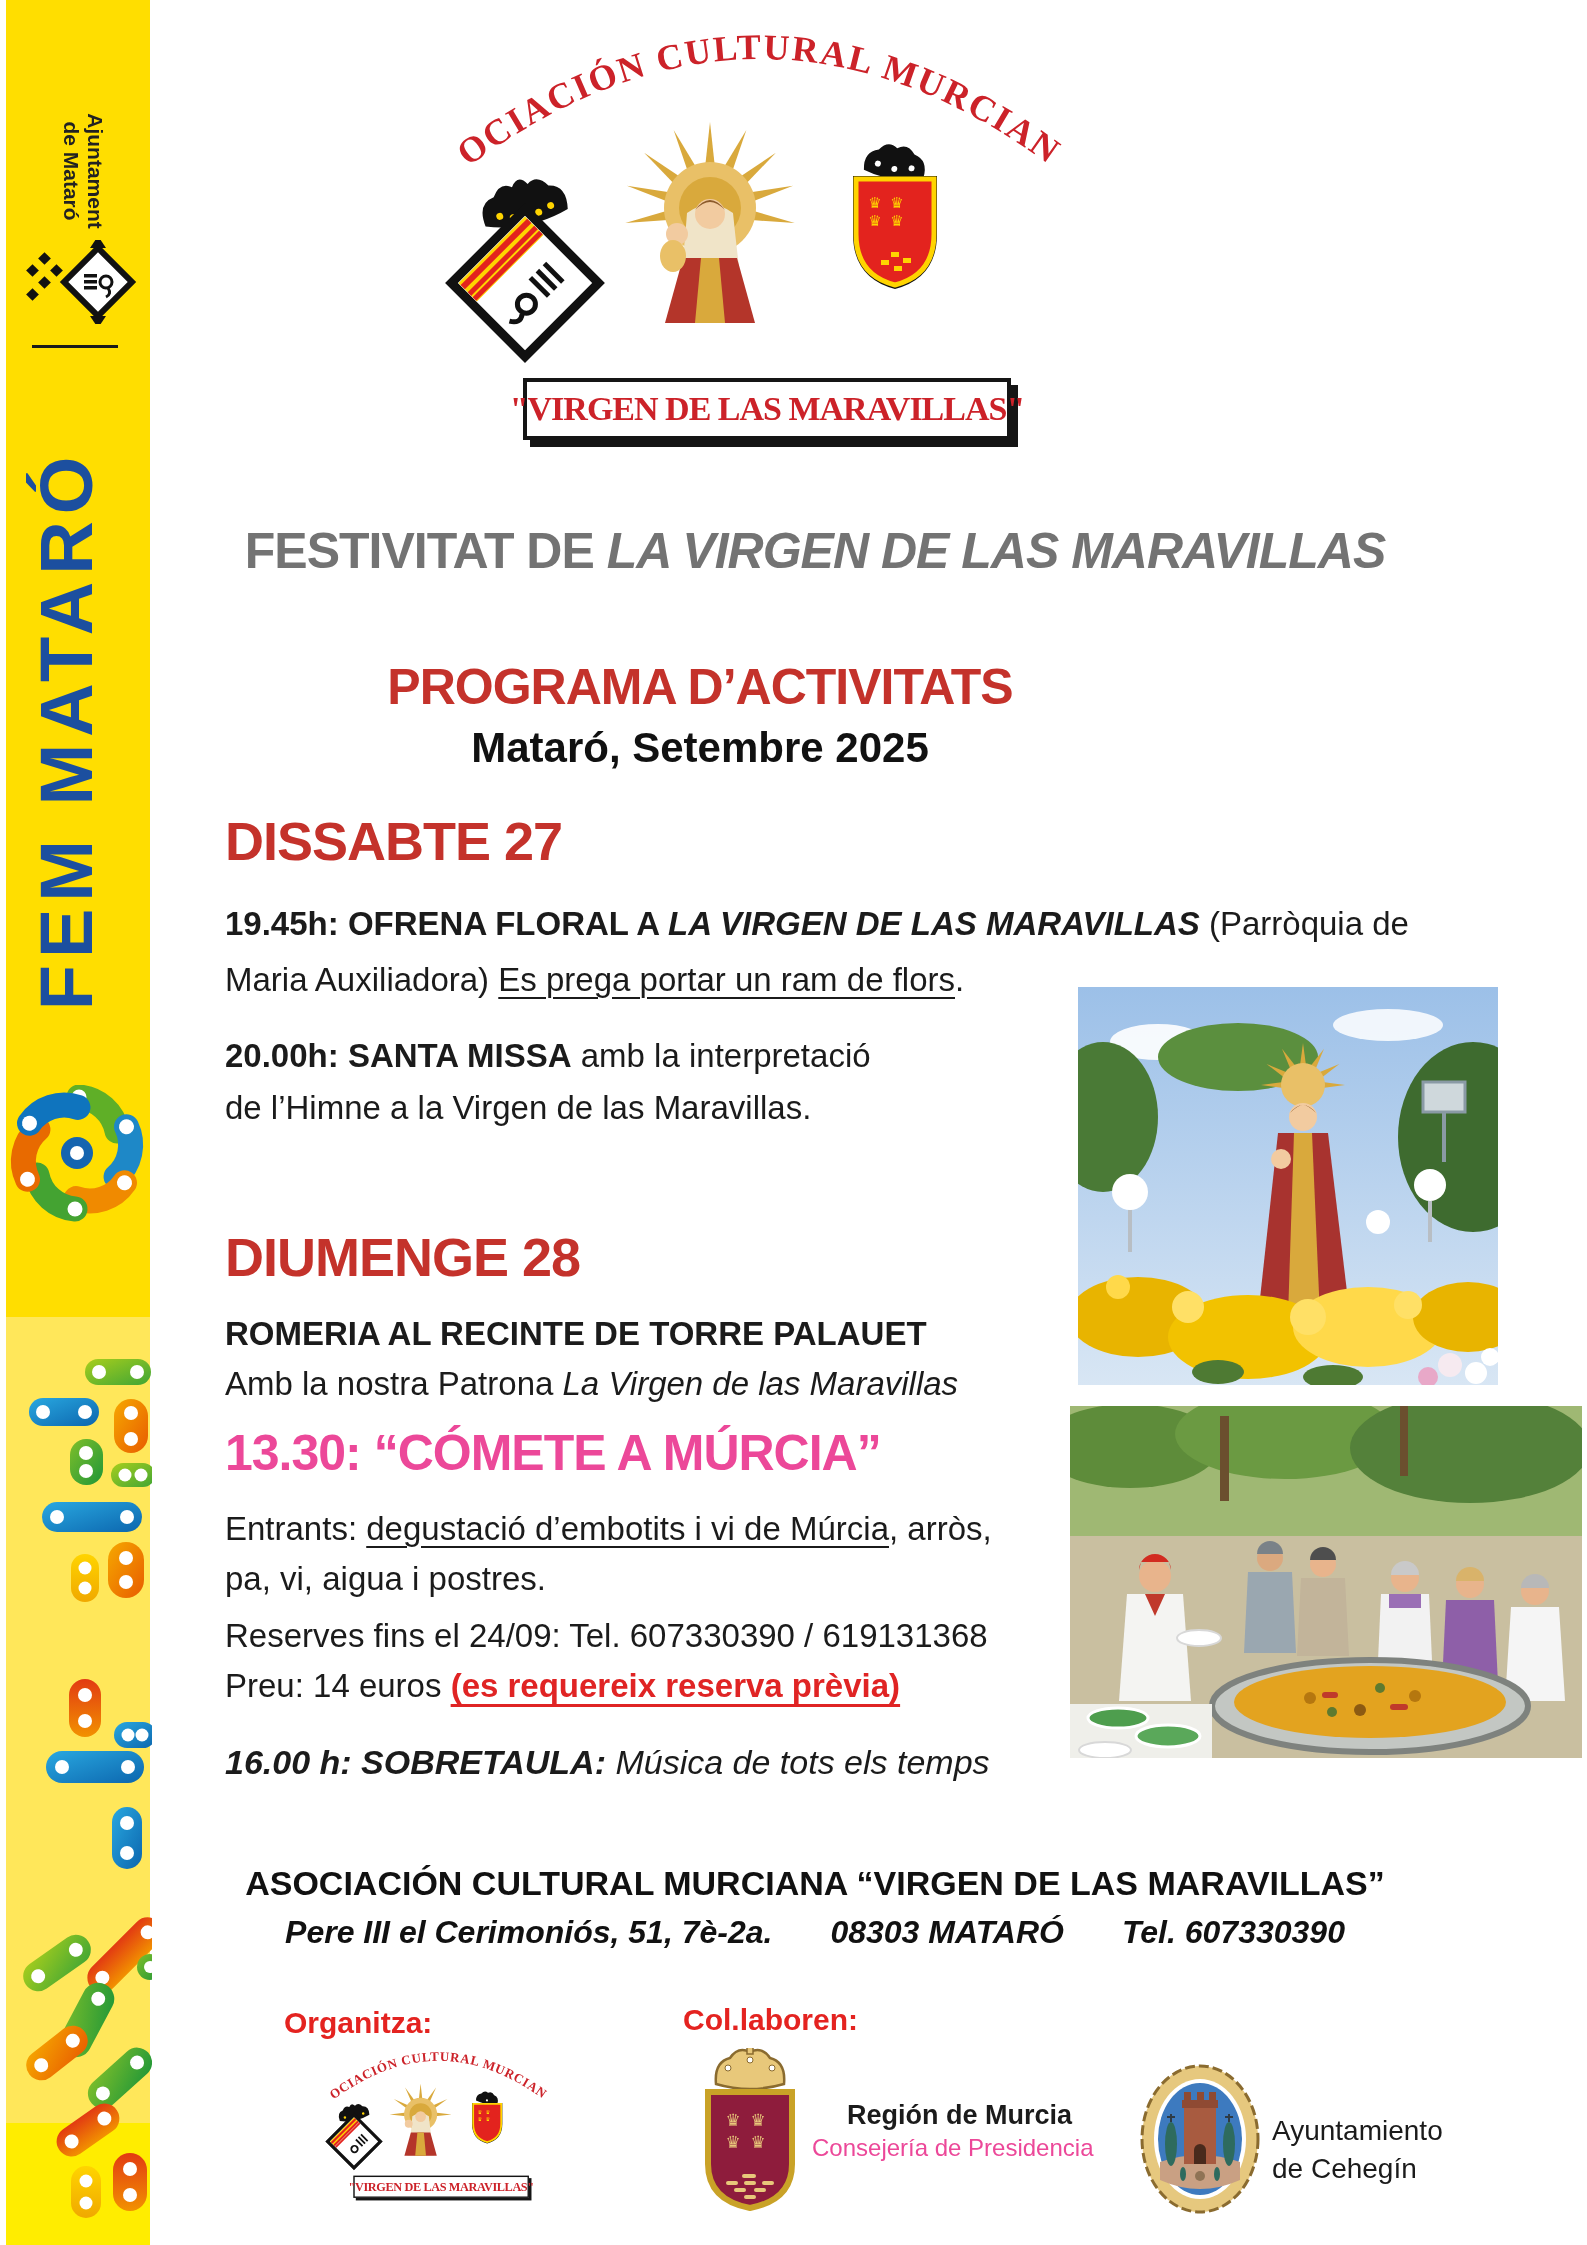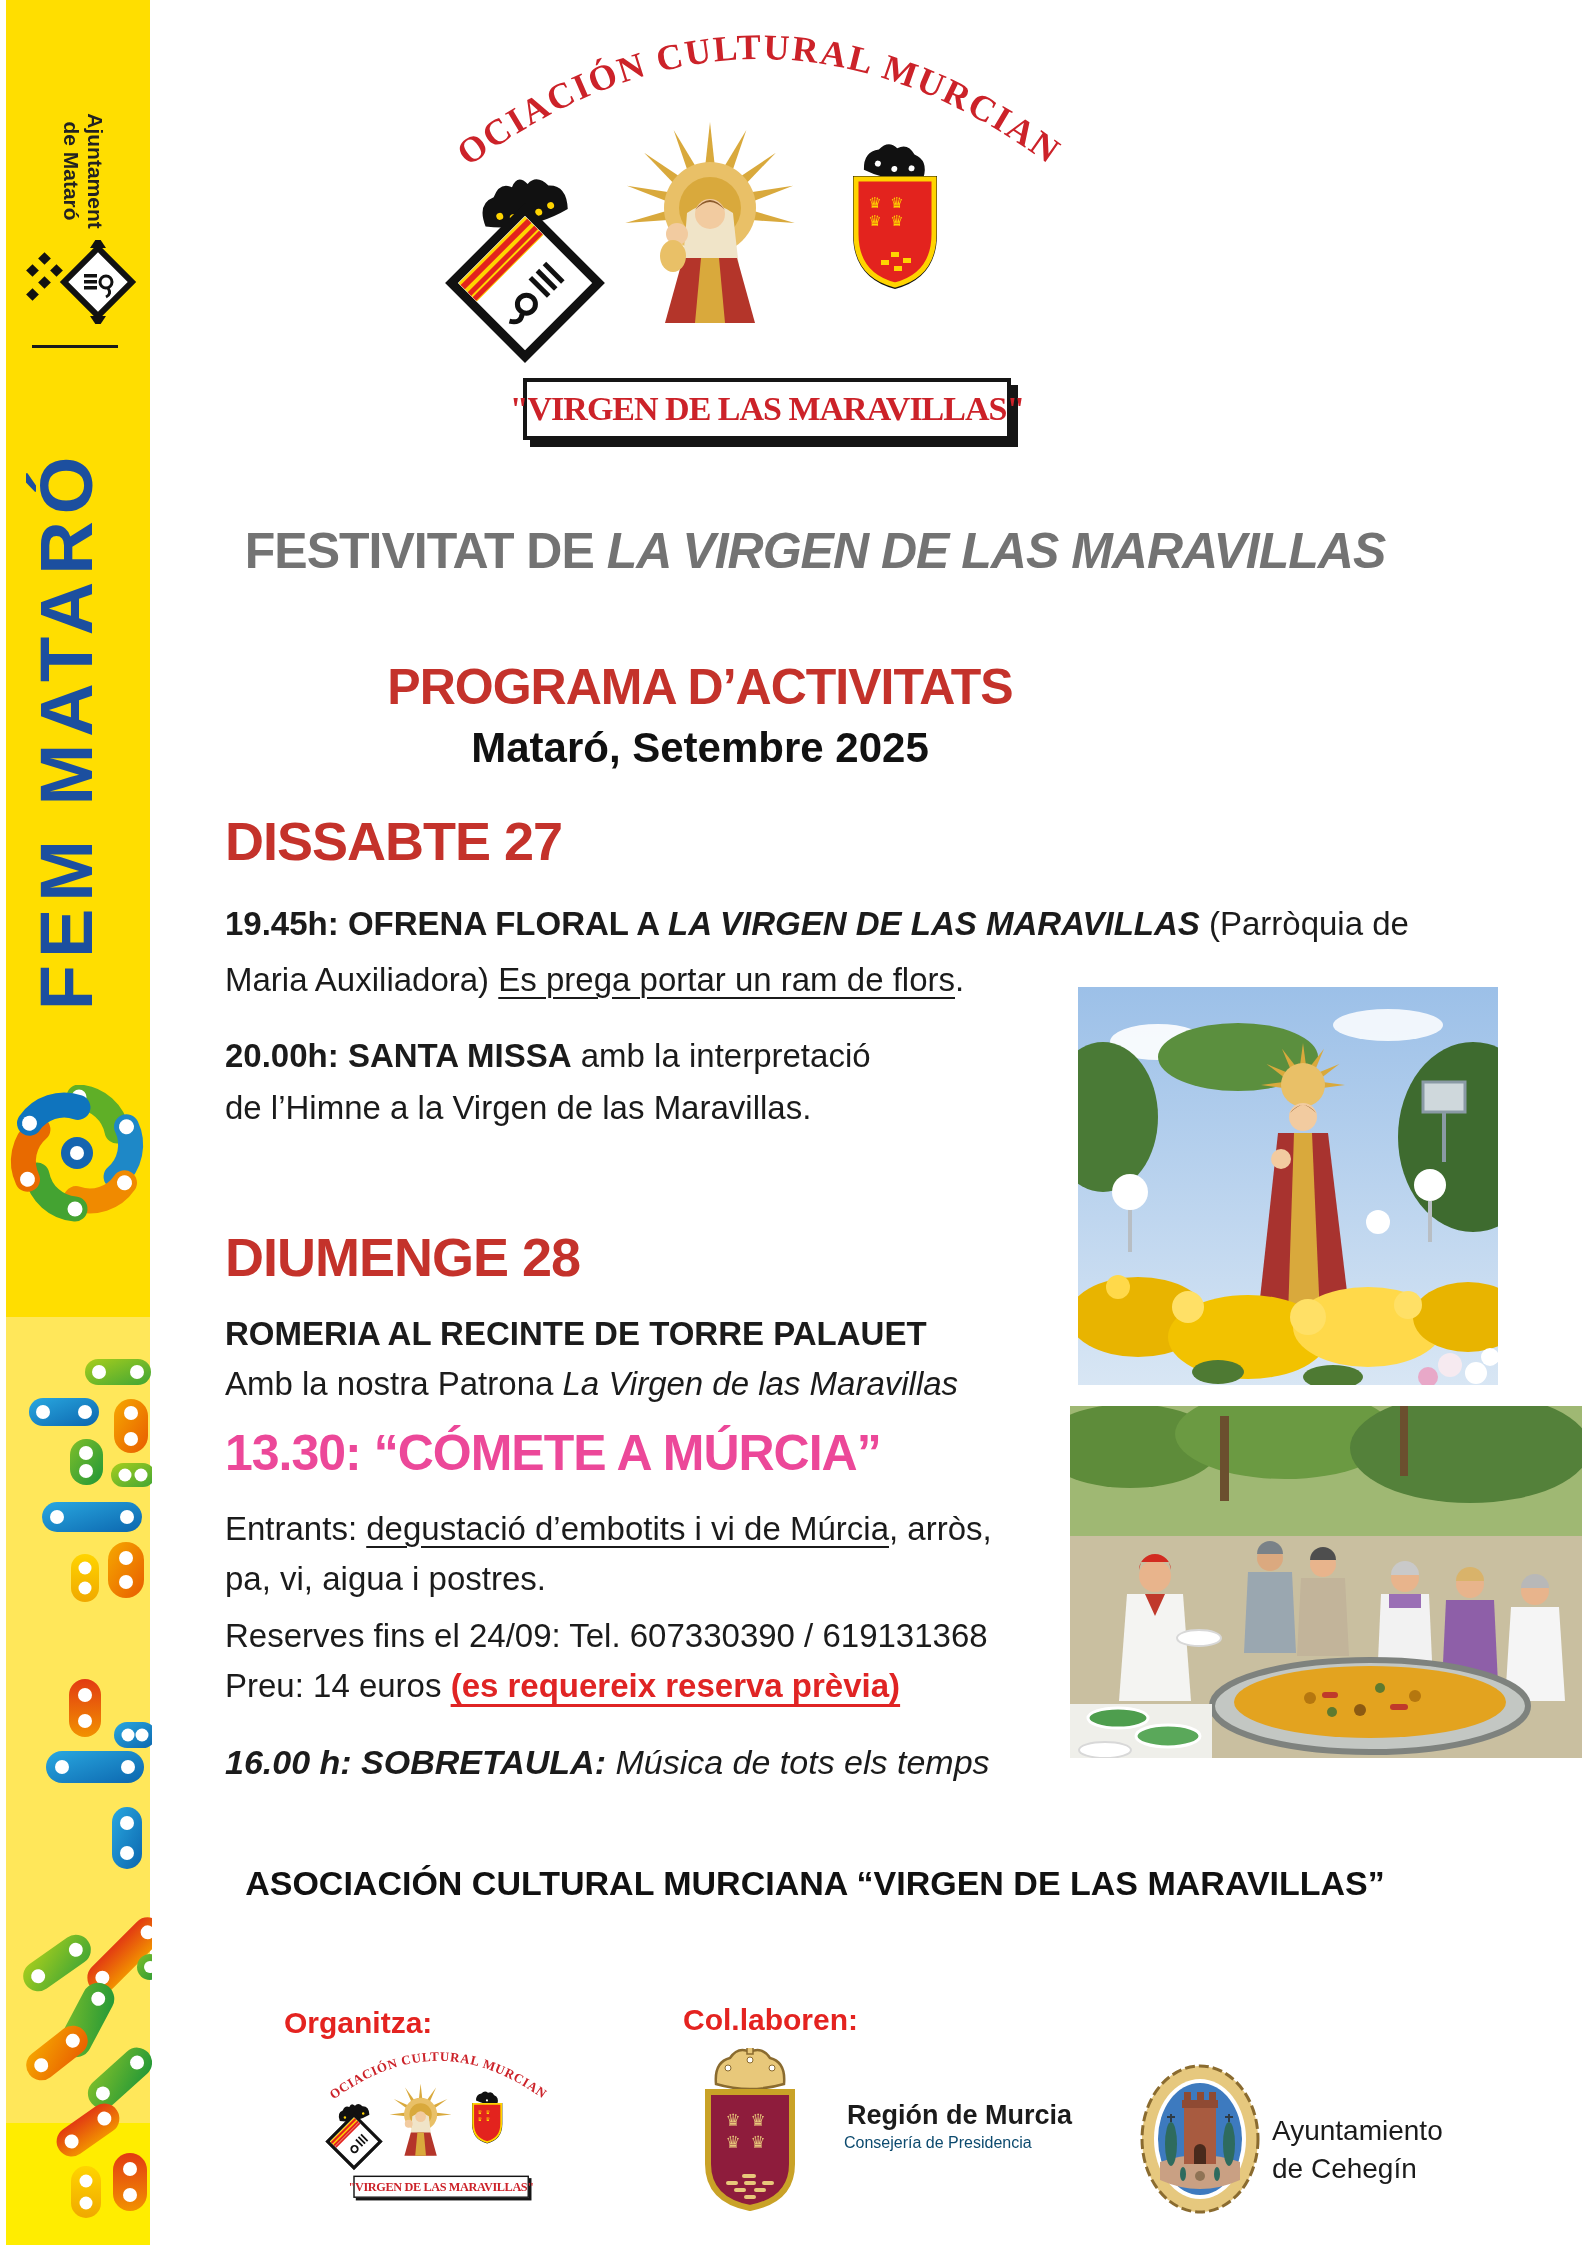--- a/index.html
+++ b/index.html
@@ -44,21 +44,21 @@
   .body-p{position:absolute;left:225px;font-size:33px;line-height:56px;color:#1b1b1b;}
   .lunch-h{position:absolute;left:225px;top:1424px;font-size:50px;font-weight:bold;color:#ec4899;letter-spacing:-1px;}
   .preu-red{color:#E02424;font-weight:bold;text-decoration:underline;
             text-underline-offset:7px;text-decoration-thickness:3px;}
   .footer1{position:absolute;left:128px;top:1864px;width:1374px;text-align:center;
            font-size:34px;font-weight:bold;color:#111;}
   .footer2{position:absolute;left:128px;top:1914px;width:1374px;display:flex;justify-content:center;
            gap:58px;font-size:32px;font-weight:bold;font-style:italic;color:#111;}
   .cred-label{position:absolute;font-size:30px;font-weight:bold;color:#E42320;}
   .murcia-txt1{position:absolute;left:847px;top:2100px;font-size:27px;font-weight:bold;color:#1b1b1b;}
-  .murcia-txt2{position:absolute;left:844px;top:2134px;font-size:16px;color:#0c4a6e;}
+  .murcia-txt2{position:absolute;left:812px;top:2134px;font-size:24px;color:#ec4899;}
   .cehegin-txt{position:absolute;left:1272px;top:2112px;font-size:28px;color:#1b1b1b;line-height:38px;}
   .cehegin-txt span{display:block;}
 </style>
 </head>
 <body>
 
 <div class="poster">
 
   <div class="sidebar">
     <div class="sb-mid"></div>
@@ -505,20 +505,25 @@
 
   <div class="body-p rich" style="top:1658px;width:900px;">
     <span>Preu: 14 euros </span><span class="preu-red">(es requereix reserva prèvia)</span>
   </div>
 
   <div class="body-p rich i" style="top:1734px;width:900px;font-size:34px;">
     <span class="b">16.00 h: SOBRETAULA: </span><span>Música de tots els temps</span>
   </div>
 
   <div class="footer1">ASOCIACIÓN CULTURAL MURCIANA “VIRGEN DE LAS MARAVILLAS”</div>
+  <div class="footer2">
+    <span>Pere III el Cerimoniós, 51, 7è-2a.</span>
+    <span>08303 MATARÓ</span>
+    <span>Tel. 607330390</span>
+  </div>
 
   <div class="cred-label" style="left:284px;top:2006px;">Organitza:</div>
   <div class="cred-label" style="left:683px;top:2003px;">Col.laboren:</div>
 
   <div class="logo-mini">
     <div class="logo-component">
       <svg width="650" height="365" viewBox="0 0 650 365" xmlns="http://www.w3.org/2000/svg" xmlns:xlink="http://www.w3.org/1999/xlink">
         <defs>
             <path id="arcB" d="M 35 155 Q 325 -65 615 140" fill="none"></path>
           </defs>

